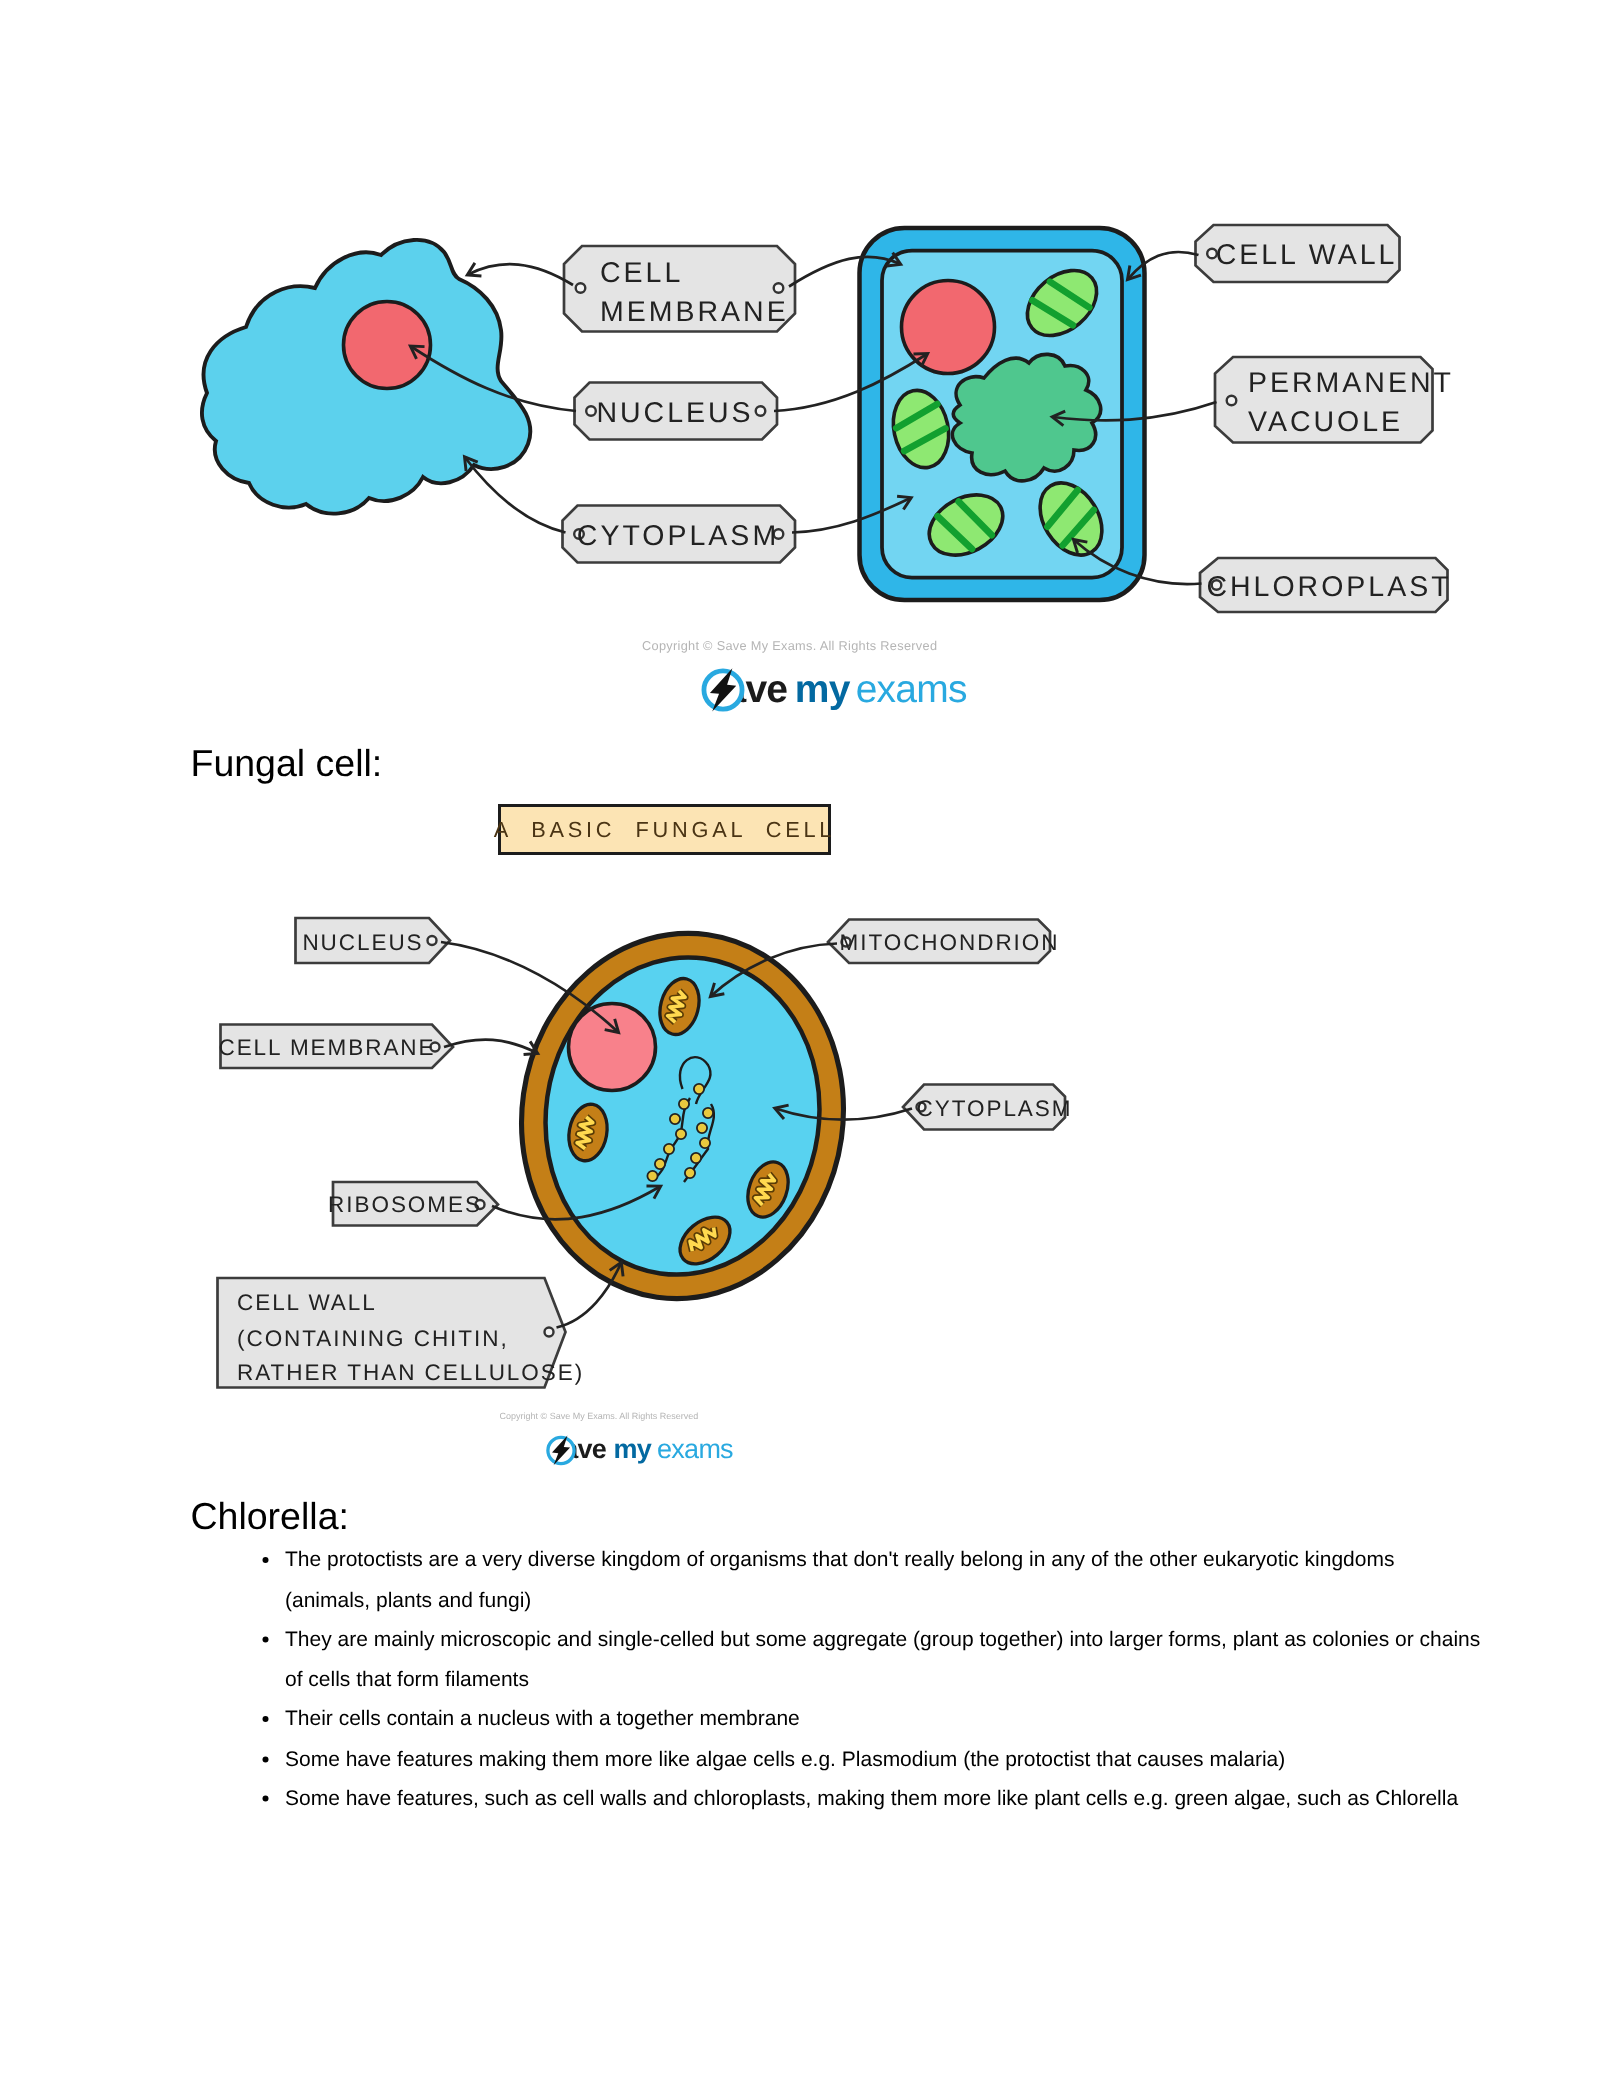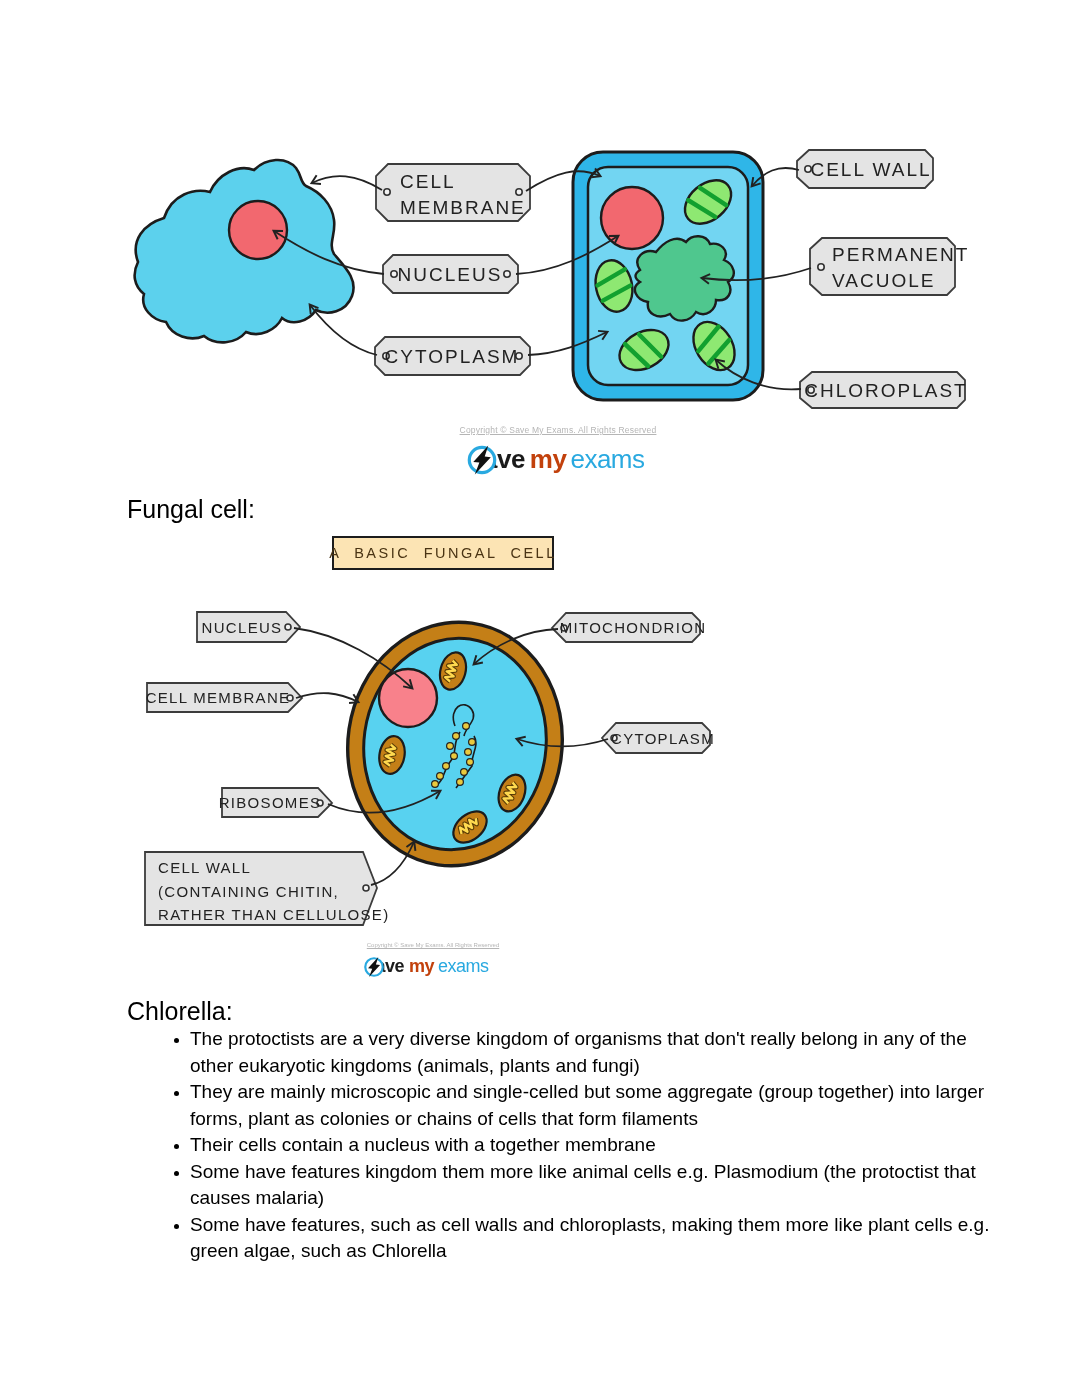--- a/index.html
+++ b/index.html
@@ -21,36 +21,36 @@
   .stripe   { stroke:#12a02f; stroke-width:4.5; stroke-linecap:round; }
   .cristaU  { fill:none; stroke:#5a3c06; stroke-width:4.6; stroke-linejoin:round; }
   .cristaY  { fill:none; stroke:#ffd94f; stroke-width:2.4; stroke-linejoin:round; }
   .er       { fill:none; stroke:#1c1c1c; stroke-width:1.6; }
   .ribodot  { fill:#e9c93e; stroke:#222; stroke-width:1.2; }
 
   
   .heading { position:absolute; left:127px; font-size:25px; color:#000; }
   .h-fungal { top:495px; }
   .h-protoctist { top:997px; }
-  .copyright { position:absolute; color:#b5b5b5; text-align:center;text-decoration:underline; }
+  .copyright { position:absolute; color:#b5b5b5; text-align:left; }
   .c1 { left:428px; top:425px; width:260px; font-size:8.5px; letter-spacing:.2px; }
   .c2 { left:333px; top:942px; width:200px; font-size:6px; }
 
   .logo { position:absolute; display:flex; align-items:center; }
   .l1 { left:466px; top:444px; }
   .l2 { left:363px; top:956px; }
   .logo .word { font-weight:700; letter-spacing:-0.5px; }
   .l1 .word { font-size:26px; }
   .l2 .word { font-size:18px; }
   .logo .w-save  { color:#1b1b1b; margin-left:3px; }
-  .logo .w-my    { color:#c2410c; margin-left:5px;text-align:right; }
+  .logo .w-my    { color:#0369a1; margin-left:5px;text-align:right; }
   .logo .w-exams { color:#29a9e0; font-weight:400; margin-left:4px; }
 
   ul.bullets { position:absolute; left:127px; top:1026px; width:800px; margin:0; padding:0 0 0 63px; }
-  ul.bullets li { font-size:19px; line-height:26.5px; color:#000; margin:0; padding:0; }
+  ul.bullets li { font-size:14px; line-height:26.5px; color:#000; margin:0; padding:0; }
   ul.bullets li::marker { font-size:15px; }
 </style>
 </head>
 <body>
 
 <div class="page">
 
   <svg class="diag1" width="860" height="300" viewBox="0 0 860 300">
     <defs>
       <marker id="ah1" viewBox="0 0 12 12" markerWidth="13" markerHeight="13" refX="9" refY="6" orient="auto" markerUnits="userSpaceOnUse">
@@ -265,17 +265,17 @@
     <span class="word w-my">my</span>
     <span class="word w-exams">exams</span>
   </div>
 
   <div class="heading h-protoctist">Chlorella:</div>
 
   <ul class="bullets">
     <li>The protoctists are a very diverse kingdom of organisms that don't really belong in any of the other eukaryotic kingdoms (animals, plants and fungi)</li>
     <li>They are mainly microscopic and single-celled but some aggregate (group together) into larger forms, plant as colonies or chains of cells that form filaments</li>
     <li>Their cells contain a nucleus with a together membrane</li>
-    <li>Some have features kingdom them more like animal cells e.g. Plasmodium (the protoctist that causes malaria)</li>
+    <li>Some have features making them more like algae cells e.g. Plasmodium (the protoctist that causes malaria)</li>
     <li>Some have features, such as cell walls and chloroplasts, making them more like plant cells e.g. green algae, such as Chlorella</li>
   </ul>
 
 </div>
 
 </body></html>

